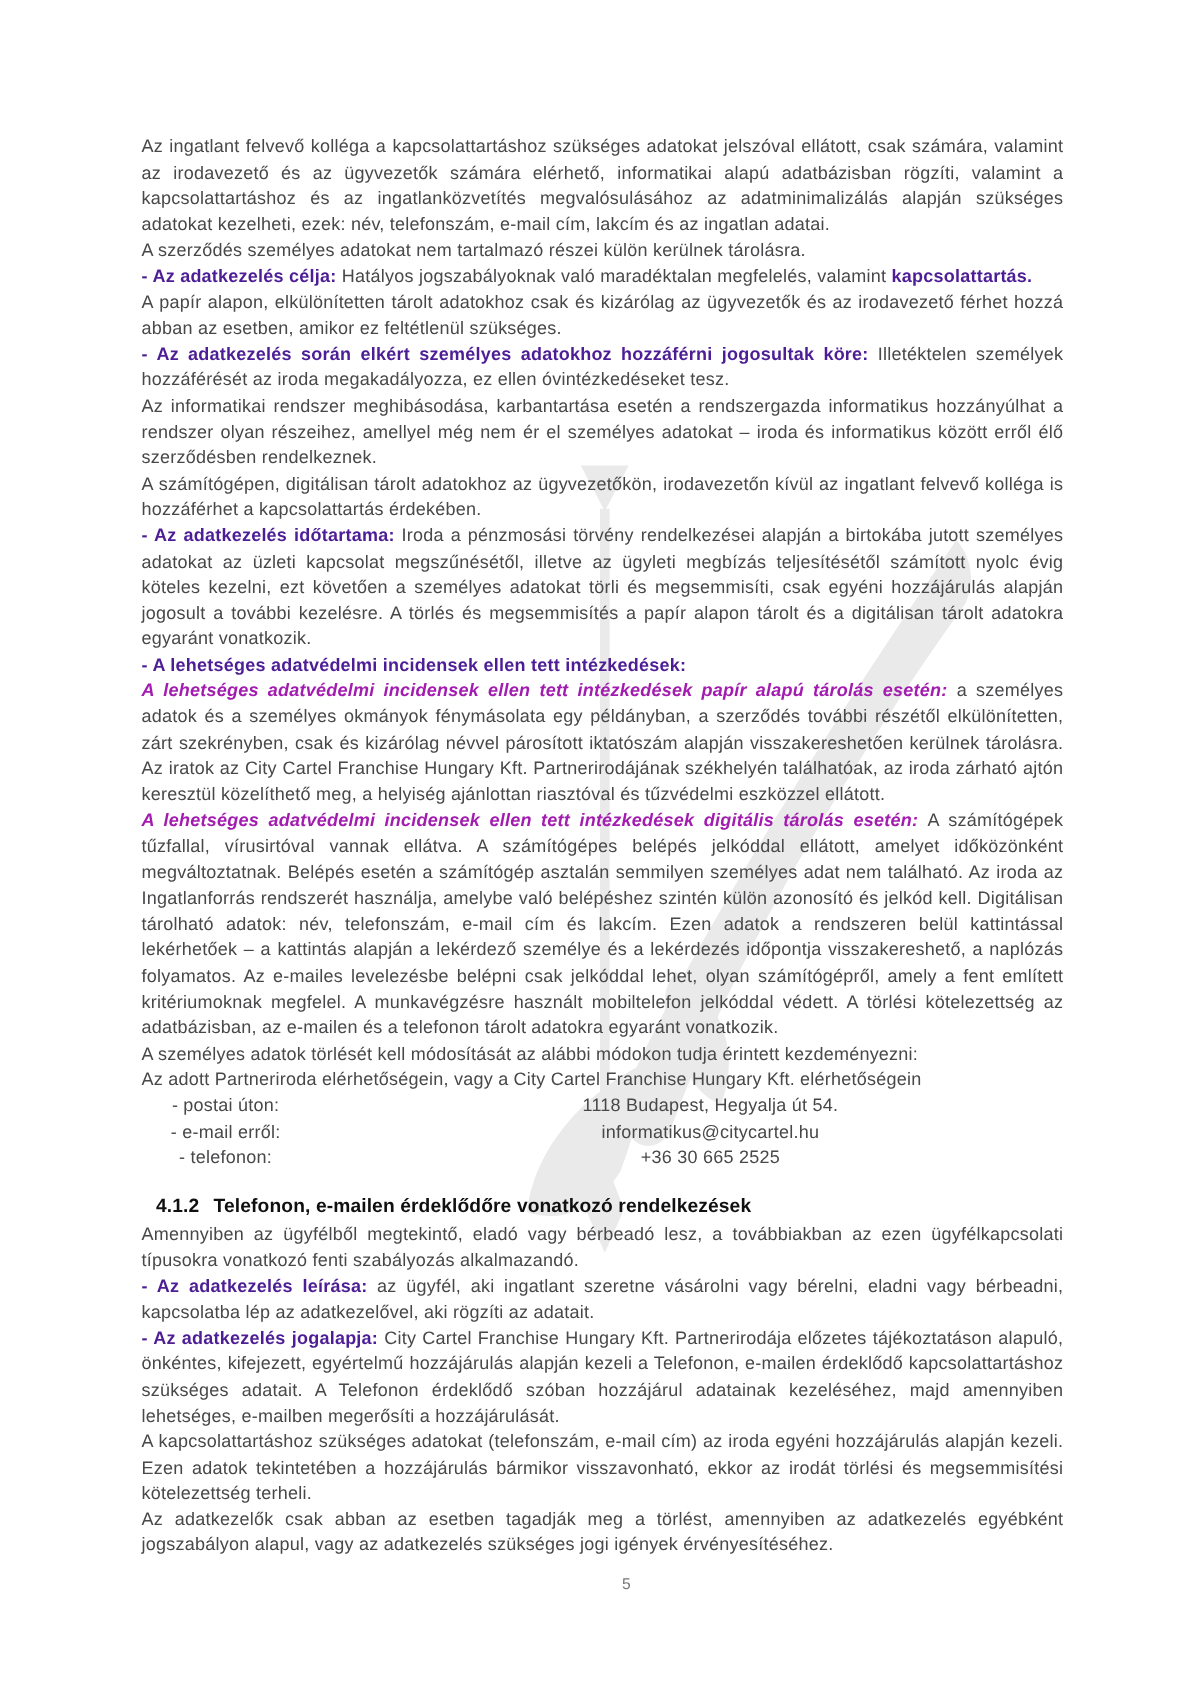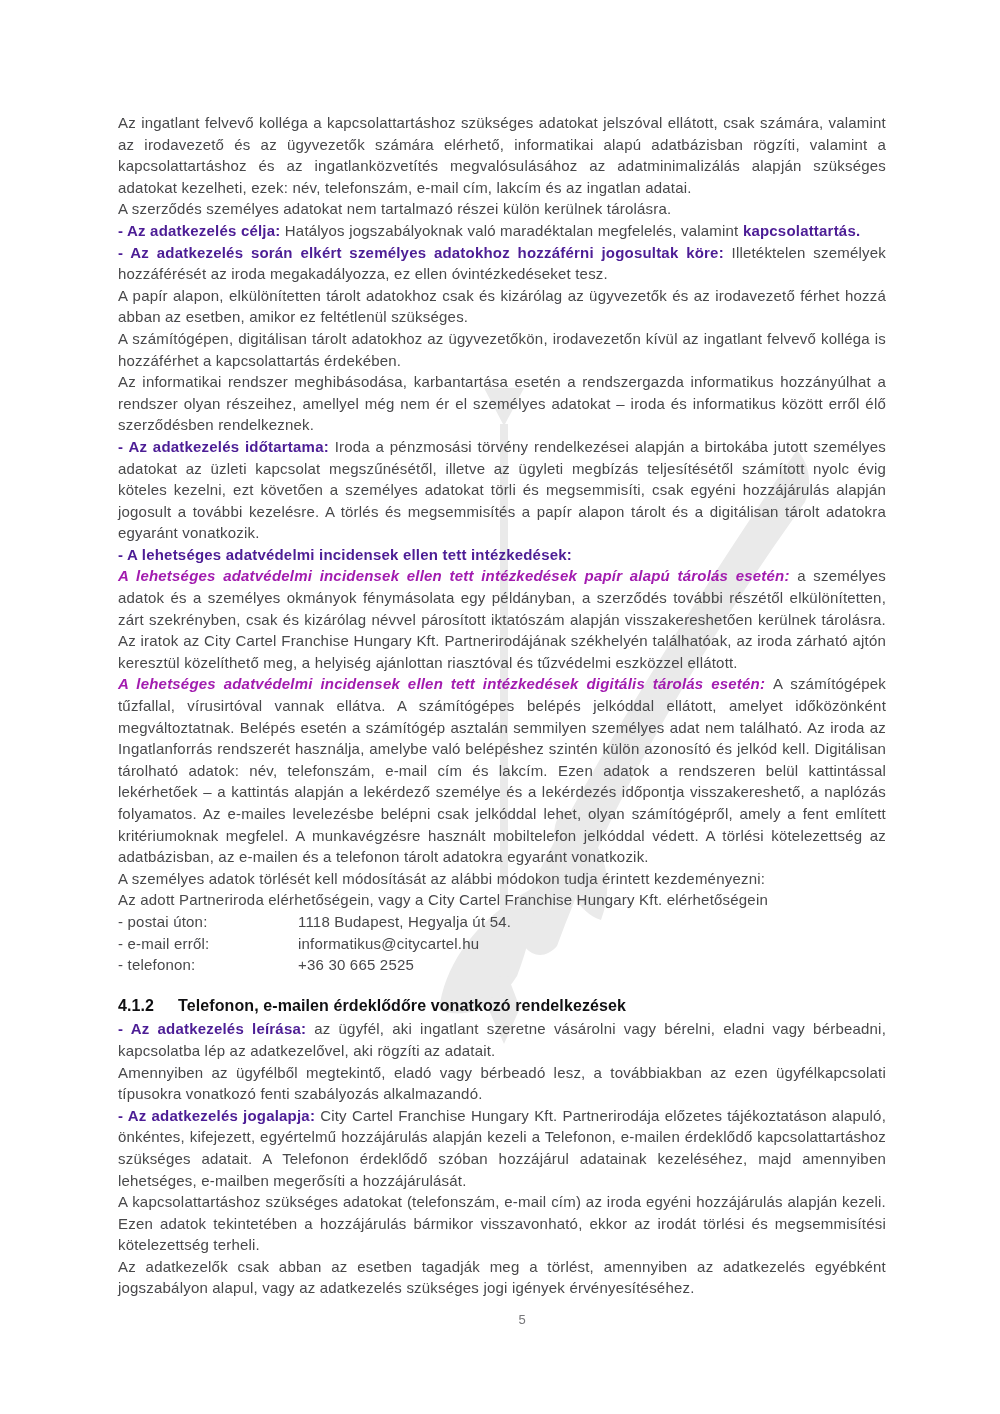--- a/index.html
+++ b/index.html
@@ -28,31 +28,31 @@
     color:#48484a;
     font-size:15px;
     line-height:21.6px;
     letter-spacing:0.2px;
     text-align:justify;
   }
   p.para{margin:0;}
   .rn{font-weight:normal;}
   .rb{font-weight:bold;color:#4c1d95;}
   .rbi{font-weight:bold;font-style:italic;color:#a21caf;}
-  .contact-row{display:flex;text-align:left;gap:40px;}
+  .contact-row{display:flex;text-align:center;gap:40px;}
   .contact-label{width:140px;flex:none;}
   .contact-value{flex:1;}
   .section-heading{
     display:flex;
     margin:19px 0 2px 0;
     font-size:16px;
     font-weight:bold;
     color:#101012;
     letter-spacing:0.1px;
-    text-align:left;
+    text-align:center;
   }
   .sec-num{width:60px;flex:none;}
   .page-number{
     position:absolute;
     top:1312px;
     left:0;
     width:100%;
     text-align:center;
     color:#77777a;
     font-size:13px;
@@ -72,24 +72,24 @@
       <path d="M178,442 C217,468 232,508 216,552 C194,546 178,514 170,478 C167,462 171,450 178,442 Z"></path>
       <path d="M152,518 C100,544 60,590 54,642 C82,652 112,640 132,608 C142,582 150,552 152,518 Z"></path>
       <path d="M119,598 L135,640 L119,676 L103,640 Z"></path>
     </g>
   </svg>
 
   <div class="content" id="doc">
       <p class="para"><span class="rn">Az ingatlant felvevő kolléga a kapcsolattartáshoz szükséges adatokat jelszóval ellátott, csak számára, valamint az irodavezető és az ügyvezetők számára elérhető, informatikai alapú adatbázisban rögzíti, valamint a kapcsolattartáshoz és az ingatlanközvetítés megvalósulásához az adatminimalizálás alapján szükséges adatokat kezelheti, ezek: név, telefonszám, e-mail cím, lakcím és az ingatlan adatai.</span></p>
       <p class="para"><span class="rn">A szerződés személyes adatokat nem tartalmazó részei külön kerülnek tárolásra.</span></p>
       <p class="para"><span class="rb">- Az adatkezelés célja: </span><span class="rn">Hatályos jogszabályoknak való maradéktalan megfelelés, valamint </span><span class="rb">kapcsolattartás.</span></p>
+      <p class="para"><span class="rn">A papír alapon, elkülönítetten tárolt adatokhoz csak és kizárólag az ügyvezetők és az irodavezető férhet hozzá abban az esetben, amikor ez feltétlenül szükséges.</span></p>
       <p class="para"><span class="rb">- Az adatkezelés során elkért személyes adatokhoz hozzáférni jogosultak köre: </span><span class="rn">Illetéktelen személyek hozzáférését az iroda megakadályozza, ez ellen óvintézkedéseket tesz.</span></p>
-      <p class="para"><span class="rn">A papír alapon, elkülönítetten tárolt adatokhoz csak és kizárólag az ügyvezetők és az irodavezető férhet hozzá abban az esetben, amikor ez feltétlenül szükséges.</span></p>
+      <p class="para"><span class="rn">Az informatikai rendszer meghibásodása, karbantartása esetén a rendszergazda informatikus hozzányúlhat a rendszer olyan részeihez, amellyel még nem ér el személyes adatokat – iroda és informatikus között erről élő szerződésben rendelkeznek.</span></p>
       <p class="para"><span class="rn">A számítógépen, digitálisan tárolt adatokhoz az ügyvezetőkön, irodavezetőn kívül az ingatlant felvevő kolléga is hozzáférhet a kapcsolattartás érdekében.</span></p>
-      <p class="para"><span class="rn">Az informatikai rendszer meghibásodása, karbantartása esetén a rendszergazda informatikus hozzányúlhat a rendszer olyan részeihez, amellyel még nem ér el személyes adatokat – iroda és informatikus között erről élő szerződésben rendelkeznek.</span></p>
       <p class="para"><span class="rb">- Az adatkezelés időtartama: </span><span class="rn">Iroda a pénzmosási törvény rendelkezései alapján a birtokába jutott személyes adatokat az üzleti kapcsolat megszűnésétől, illetve az ügyleti megbízás teljesítésétől számított nyolc évig köteles kezelni, ezt követően a személyes adatokat törli és megsemmisíti, csak egyéni hozzájárulás alapján jogosult a további kezelésre. A törlés és megsemmisítés a papír alapon tárolt és a digitálisan tárolt adatokra egyaránt vonatkozik.</span></p>
       <p class="para"><span class="rb">- A lehetséges adatvédelmi incidensek ellen tett intézkedések:</span></p>
       <p class="para"><span class="rbi">A lehetséges adatvédelmi incidensek ellen tett intézkedések papír alapú tárolás esetén: </span><span class="rn">a személyes adatok és a személyes okmányok fénymásolata egy példányban, a szerződés további részétől elkülönítetten, zárt szekrényben, csak és kizárólag névvel párosított iktatószám alapján visszakereshetően kerülnek tárolásra. Az iratok az City Cartel Franchise Hungary Kft. Partnerirodájának székhelyén találhatóak, az iroda zárható ajtón keresztül közelíthető meg, a helyiség ajánlottan riasztóval és tűzvédelmi eszközzel ellátott.</span></p>
       <p class="para"><span class="rbi">A lehetséges adatvédelmi incidensek ellen tett intézkedések digitális tárolás esetén: </span><span class="rn">A számítógépek tűzfallal, vírusirtóval vannak ellátva. A számítógépes belépés jelkóddal ellátott, amelyet időközönként megváltoztatnak. Belépés esetén a számítógép asztalán semmilyen személyes adat nem található. Az iroda az Ingatlanforrás rendszerét használja, amelybe való belépéshez szintén külön azonosító és jelkód kell. Digitálisan tárolható adatok: név, telefonszám, e-mail cím és lakcím. Ezen adatok a rendszeren belül kattintással lekérhetőek – a kattintás alapján a lekérdező személye és a lekérdezés időpontja visszakereshető, a naplózás folyamatos. Az e-mailes levelezésbe belépni csak jelkóddal lehet, olyan számítógépről, amely a fent említett kritériumoknak megfelel. A munkavégzésre használt mobiltelefon jelkóddal védett. A törlési kötelezettség az adatbázisban, az e-mailen és a telefonon tárolt adatokra egyaránt vonatkozik.</span></p>
       <p class="para"><span class="rn">A személyes adatok törlését kell módosítását az alábbi módokon tudja érintett kezdeményezni:</span></p>
       <p class="para"><span class="rn">Az adott Partneriroda elérhetőségein, vagy a City Cartel Franchise Hungary Kft. elérhetőségein</span></p>
       <div class="contact-row">
         <span class="contact-label">- postai úton:</span>
         <span class="contact-value">1118 Budapest, Hegyalja út 54.</span>
       </div>
@@ -98,22 +98,22 @@
         <span class="contact-value">informatikus@citycartel.hu</span>
       </div>
       <div class="contact-row">
         <span class="contact-label">- telefonon:</span>
         <span class="contact-value">+36 30 665 2525</span>
       </div>
       <div class="section-heading">
         <span class="sec-num">4.1.2</span>
         <span>Telefonon, e-mailen érdeklődőre vonatkozó rendelkezések</span>
       </div>
+      <p class="para"><span class="rn">Amennyiben az ügyfélből megtekintő, eladó vagy bérbeadó lesz, a továbbiakban az ezen ügyfélkapcsolati típusokra vonatkozó fenti szabályozás alkalmazandó.</span></p>
       <p class="para"><span class="rb">- Az adatkezelés leírása: </span><span class="rn">az ügyfél, aki ingatlant szeretne vásárolni vagy bérelni, eladni vagy bérbeadni, kapcsolatba lép az adatkezelővel, aki rögzíti az adatait.</span></p>
-      <p class="para"><span class="rn">Amennyiben az ügyfélből megtekintő, eladó vagy bérbeadó lesz, a továbbiakban az ezen ügyfélkapcsolati típusokra vonatkozó fenti szabályozás alkalmazandó.</span></p>
       <p class="para"><span class="rb">- Az adatkezelés jogalapja: </span><span class="rn">City Cartel Franchise Hungary Kft. Partnerirodája előzetes tájékoztatáson alapuló, önkéntes, kifejezett, egyértelmű hozzájárulás alapján kezeli a Telefonon, e-mailen érdeklődő kapcsolattartáshoz szükséges adatait. A Telefonon érdeklődő szóban hozzájárul adatainak kezeléséhez, majd amennyiben lehetséges, e-mailben megerősíti a hozzájárulását.</span></p>
       <p class="para"><span class="rn">A kapcsolattartáshoz szükséges adatokat (telefonszám, e-mail cím) az iroda egyéni hozzájárulás alapján kezeli. Ezen adatok tekintetében a hozzájárulás bármikor visszavonható, ekkor az irodát törlési és megsemmisítési kötelezettség terheli.</span></p>
       <p class="para"><span class="rn">Az adatkezelők csak abban az esetben tagadják meg a törlést, amennyiben az adatkezelés egyébként jogszabályon alapul, vagy az adatkezelés szükséges jogi igények érvényesítéséhez.</span></p>
     </div>
 
   <div class="page-number">5</div>
 
 </div>
 
 </body></html>

